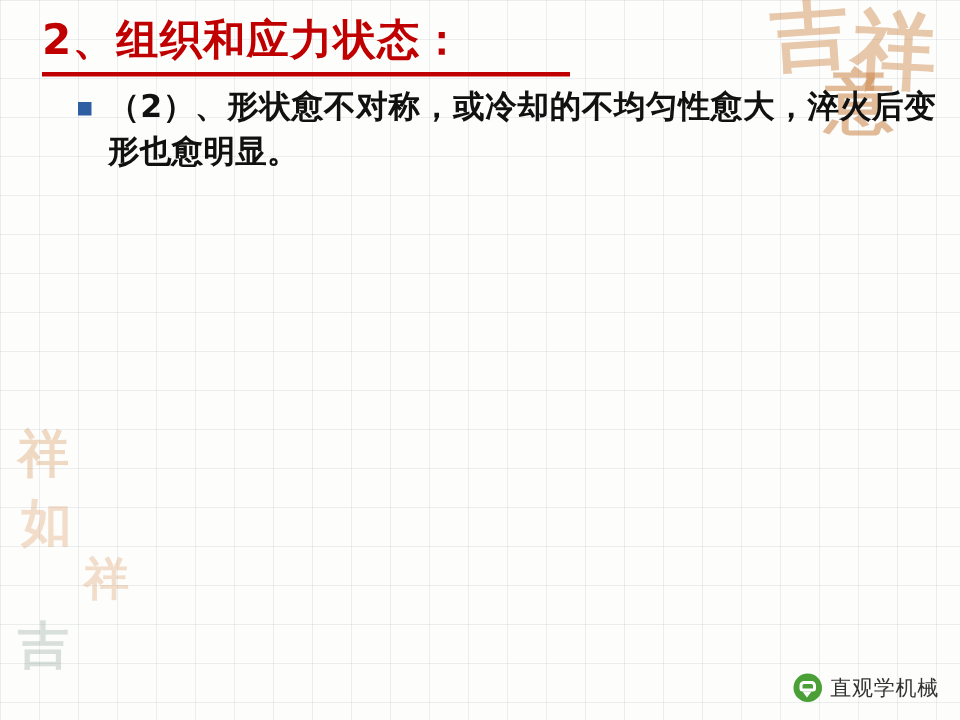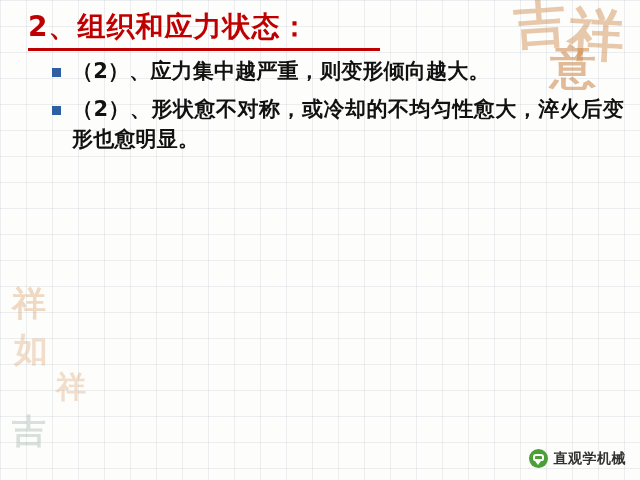--- a/index.html
+++ b/index.html
@@ -184,21 +184,21 @@
     width: 0;
     height: 0;
     border-left: 3px solid transparent;
     border-right: 3px solid transparent;
     border-top: 4px solid #ffffff;
   }
 
   #footer-text {
     font-size: 14px;
     color: #333333;
-    font-weight: bold;
+    font-weight: normal;
     letter-spacing: 0.5px;
   }
 </style>
 </head>
 <body>
 
 <div id="slide">
 
   <div id="grid-overlay"></div>
 
@@ -209,24 +209,20 @@
   <div class="seal" id="seal-left-2">如</div>
   <div class="seal" id="seal-left-3">祥</div>
   <div class="seal" id="seal-left-4">吉</div>
 
   <div id="title" style="color: rgb(192, 0, 0);">2、组织和应力状态：</div>
   <div id="title-underline" style="background: rgb(192, 0, 0);"></div>
 
   <div id="bullet-list">
       <div class="bullet-item">
         <span class="bullet-marker" style="background: rgb(46, 95, 163);"></span>
-        <div class="bullet-text"><span>（2）、应力集中越严重，则变形倾向越大。</span></div>
-      </div>
-      <div class="bullet-item">
-        <span class="bullet-marker" style="background: rgb(46, 95, 163);"></span>
         <div class="bullet-text"><span>（2）、形状愈不对称，或冷却的不均匀性愈大，淬火后变形也愈明显。</span></div>
       </div>
     </div>
 
   <div id="footer-logo">
     <div id="footer-mark"></div>
     <div id="footer-text">直观学机械</div>
   </div>
 
 </div>

